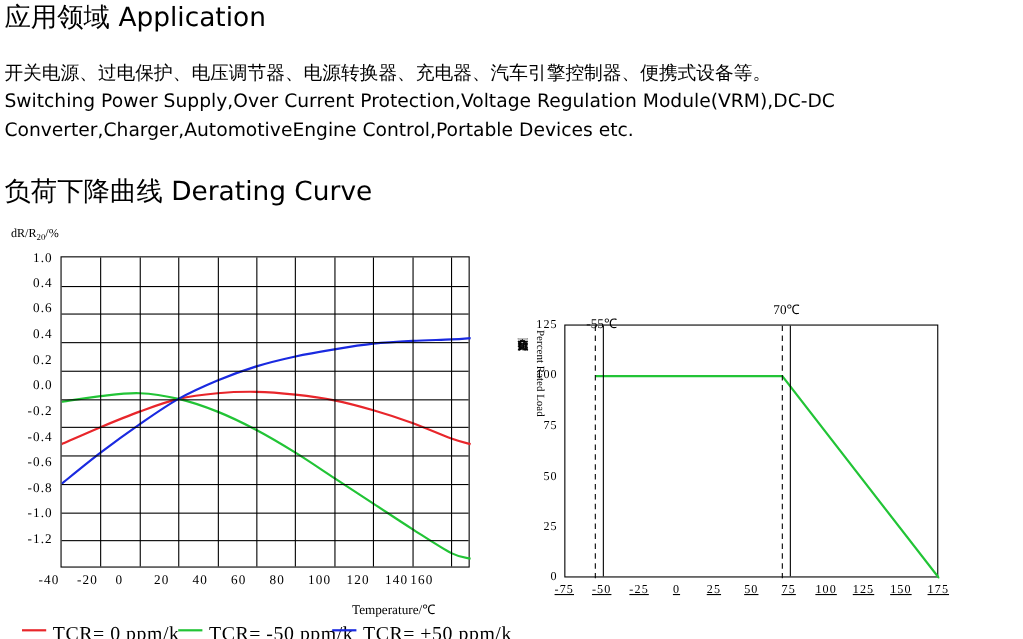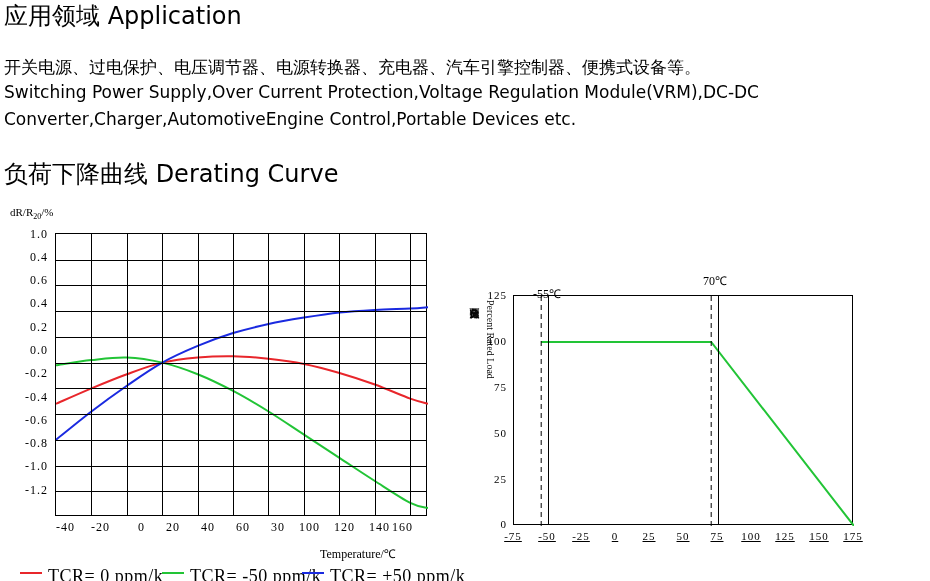--- a/index.html
+++ b/index.html
@@ -81,21 +81,21 @@
     font-family: "Liberation Serif", serif;
     text-align: right;
     width: 44px;
     white-space: nowrap;
     letter-spacing: 1px;
   }
   .c1-xticklbl {
     position: absolute;
     font-size: 12px;
     font-family: "Liberation Serif", serif;
-    text-align: right;
+    text-align: left;
     width: 40px;
     white-space: nowrap;
     letter-spacing: 1px;
   }
   #c1-xlabel {
     position: absolute;
     left: 320px;
     top: 345px;
     font-size: 12px;
     font-family: "Liberation Serif", serif;
@@ -216,21 +216,21 @@
     <div class="c1-yticklbl" style="left:4px; top:236px;">-0.8</div>
     <div class="c1-yticklbl" style="left:4px; top:259px;">-1.0</div>
     <div class="c1-yticklbl" style="left:4px; top:283px;">-1.2</div>
 
     <div class="c1-xticklbl" style="left:35px;  top:320px;">-40</div>
     <div class="c1-xticklbl" style="left:70px;  top:320px;">-20</div>
     <div class="c1-xticklbl" style="left:105px; top:320px;">0</div>
     <div class="c1-xticklbl" style="left:140px; top:320px;">20</div>
     <div class="c1-xticklbl" style="left:175px; top:320px;">40</div>
     <div class="c1-xticklbl" style="left:210px; top:320px;">60</div>
-    <div class="c1-xticklbl" style="left:245px; top:320px;">30</div>
+    <div class="c1-xticklbl" style="left:245px; top:320px;">80</div>
     <div class="c1-xticklbl" style="left:280px; top:320px;">100</div>
     <div class="c1-xticklbl" style="left:315px; top:320px;">120</div>
     <div class="c1-xticklbl" style="left:350px; top:320px;">140</div>
     <div class="c1-xticklbl" style="left:373px; top:320px;">160</div>
 
     <div id="c1-xlabel">Temperature/℃</div>
 
     <div id="c1-plot">
 
       <div class="vgrid" style="left:35.4px;"></div>

